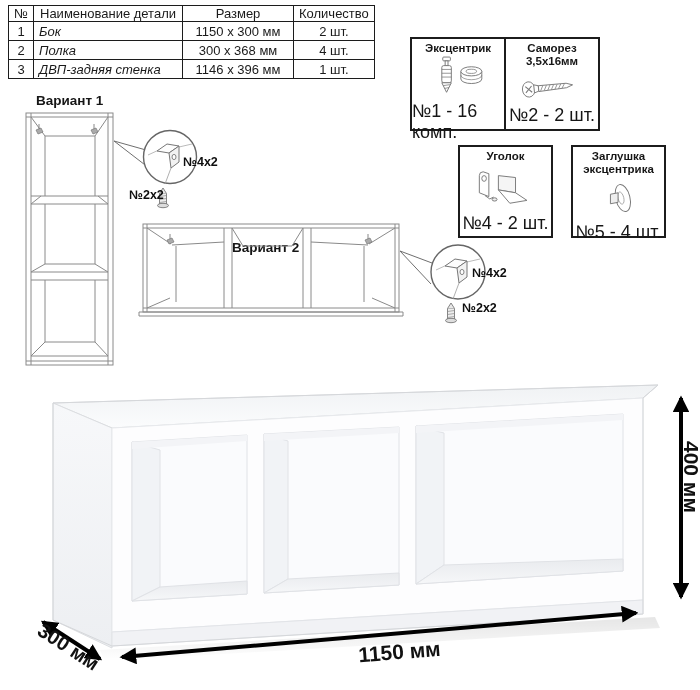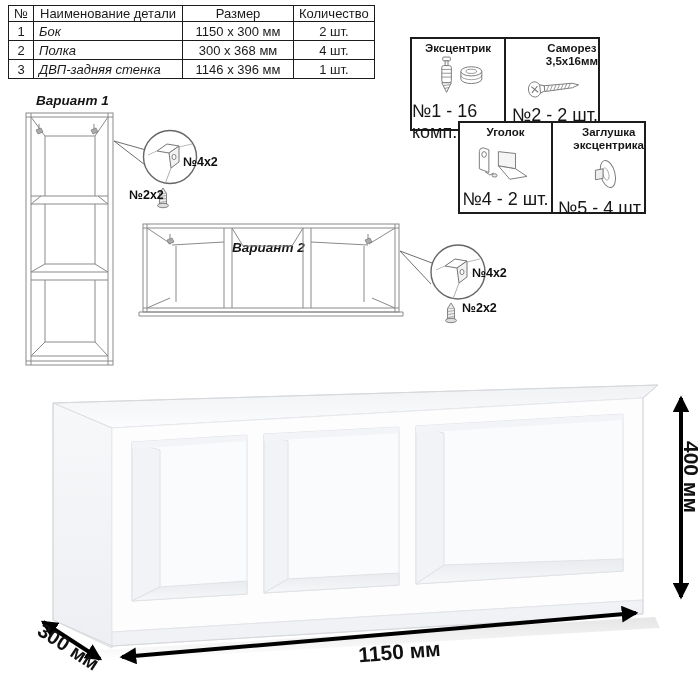--- a/index.html
+++ b/index.html
@@ -12,30 +12,30 @@
   table.parts th,table.parts td{border:1.5px solid #1c1c1c;padding:0 5px;height:18px;
               font-weight:normal;white-space:nowrap;background:#fff;}
   table.parts th{text-align:center;height:15px;}
   td.c-num,td.c-size,td.c-qty{text-align:center;}
   td.c-name{text-align:left;font-style:italic;}
 
   
   .hw-row{position:absolute;display:flex;}
   .hw-cell{box-sizing:border-box;width:96px;border:2px solid #1c1c1c;background:#fff;
            display:flex;flex-direction:column;align-items:center;}
-  .hw-cell + .hw-cell{margin-left:-2px;align-items:flex-end;}
+  .hw-cell + .hw-cell{margin-left:-2px;}
   .hw-row1{left:410px;top:37px;height:94px;}
-  .hw-row2{left:458px;top:121px;height:93px;}
+  .hw-row2{left:458px;top:145px;height:93px;gap:20px;}
   .hw-row1 .hw-cell{height:94px;}
   .hw-row2 .hw-cell{width:95px;height:93px;}
   .hw-title{font-weight:bold;font-size:11.5px;line-height:13px;text-align:center;margin-top:3px;}
   .hw-iconbox{flex:1;display:flex;align-items:center;justify-content:center;}
   .hw-label{font-weight:normal;font-size:18px;margin-bottom:3px;}
 
-  .v-title{position:absolute;font-weight:bold;font-size:13.5px;white-space:nowrap;font-style:italic;}
+  .v-title{position:absolute;font-weight:bold;font-size:13.5px;white-space:nowrap;}
   .v1-title{left:36px;top:93px;}
   .v2-title{left:232px;top:204px;margin-top:36px;}
 
   svg.diagram{position:absolute;left:0;top:0;}
   .dim-text{font-family:"Liberation Sans",sans-serif;font-weight:bold;font-size:21px;fill:#111;}
   .co-label{font-family:"Liberation Sans",sans-serif;font-weight:bold;font-size:12.5px;fill:#0e0e0e;}
 </style>
 </head>
 <body>
 

